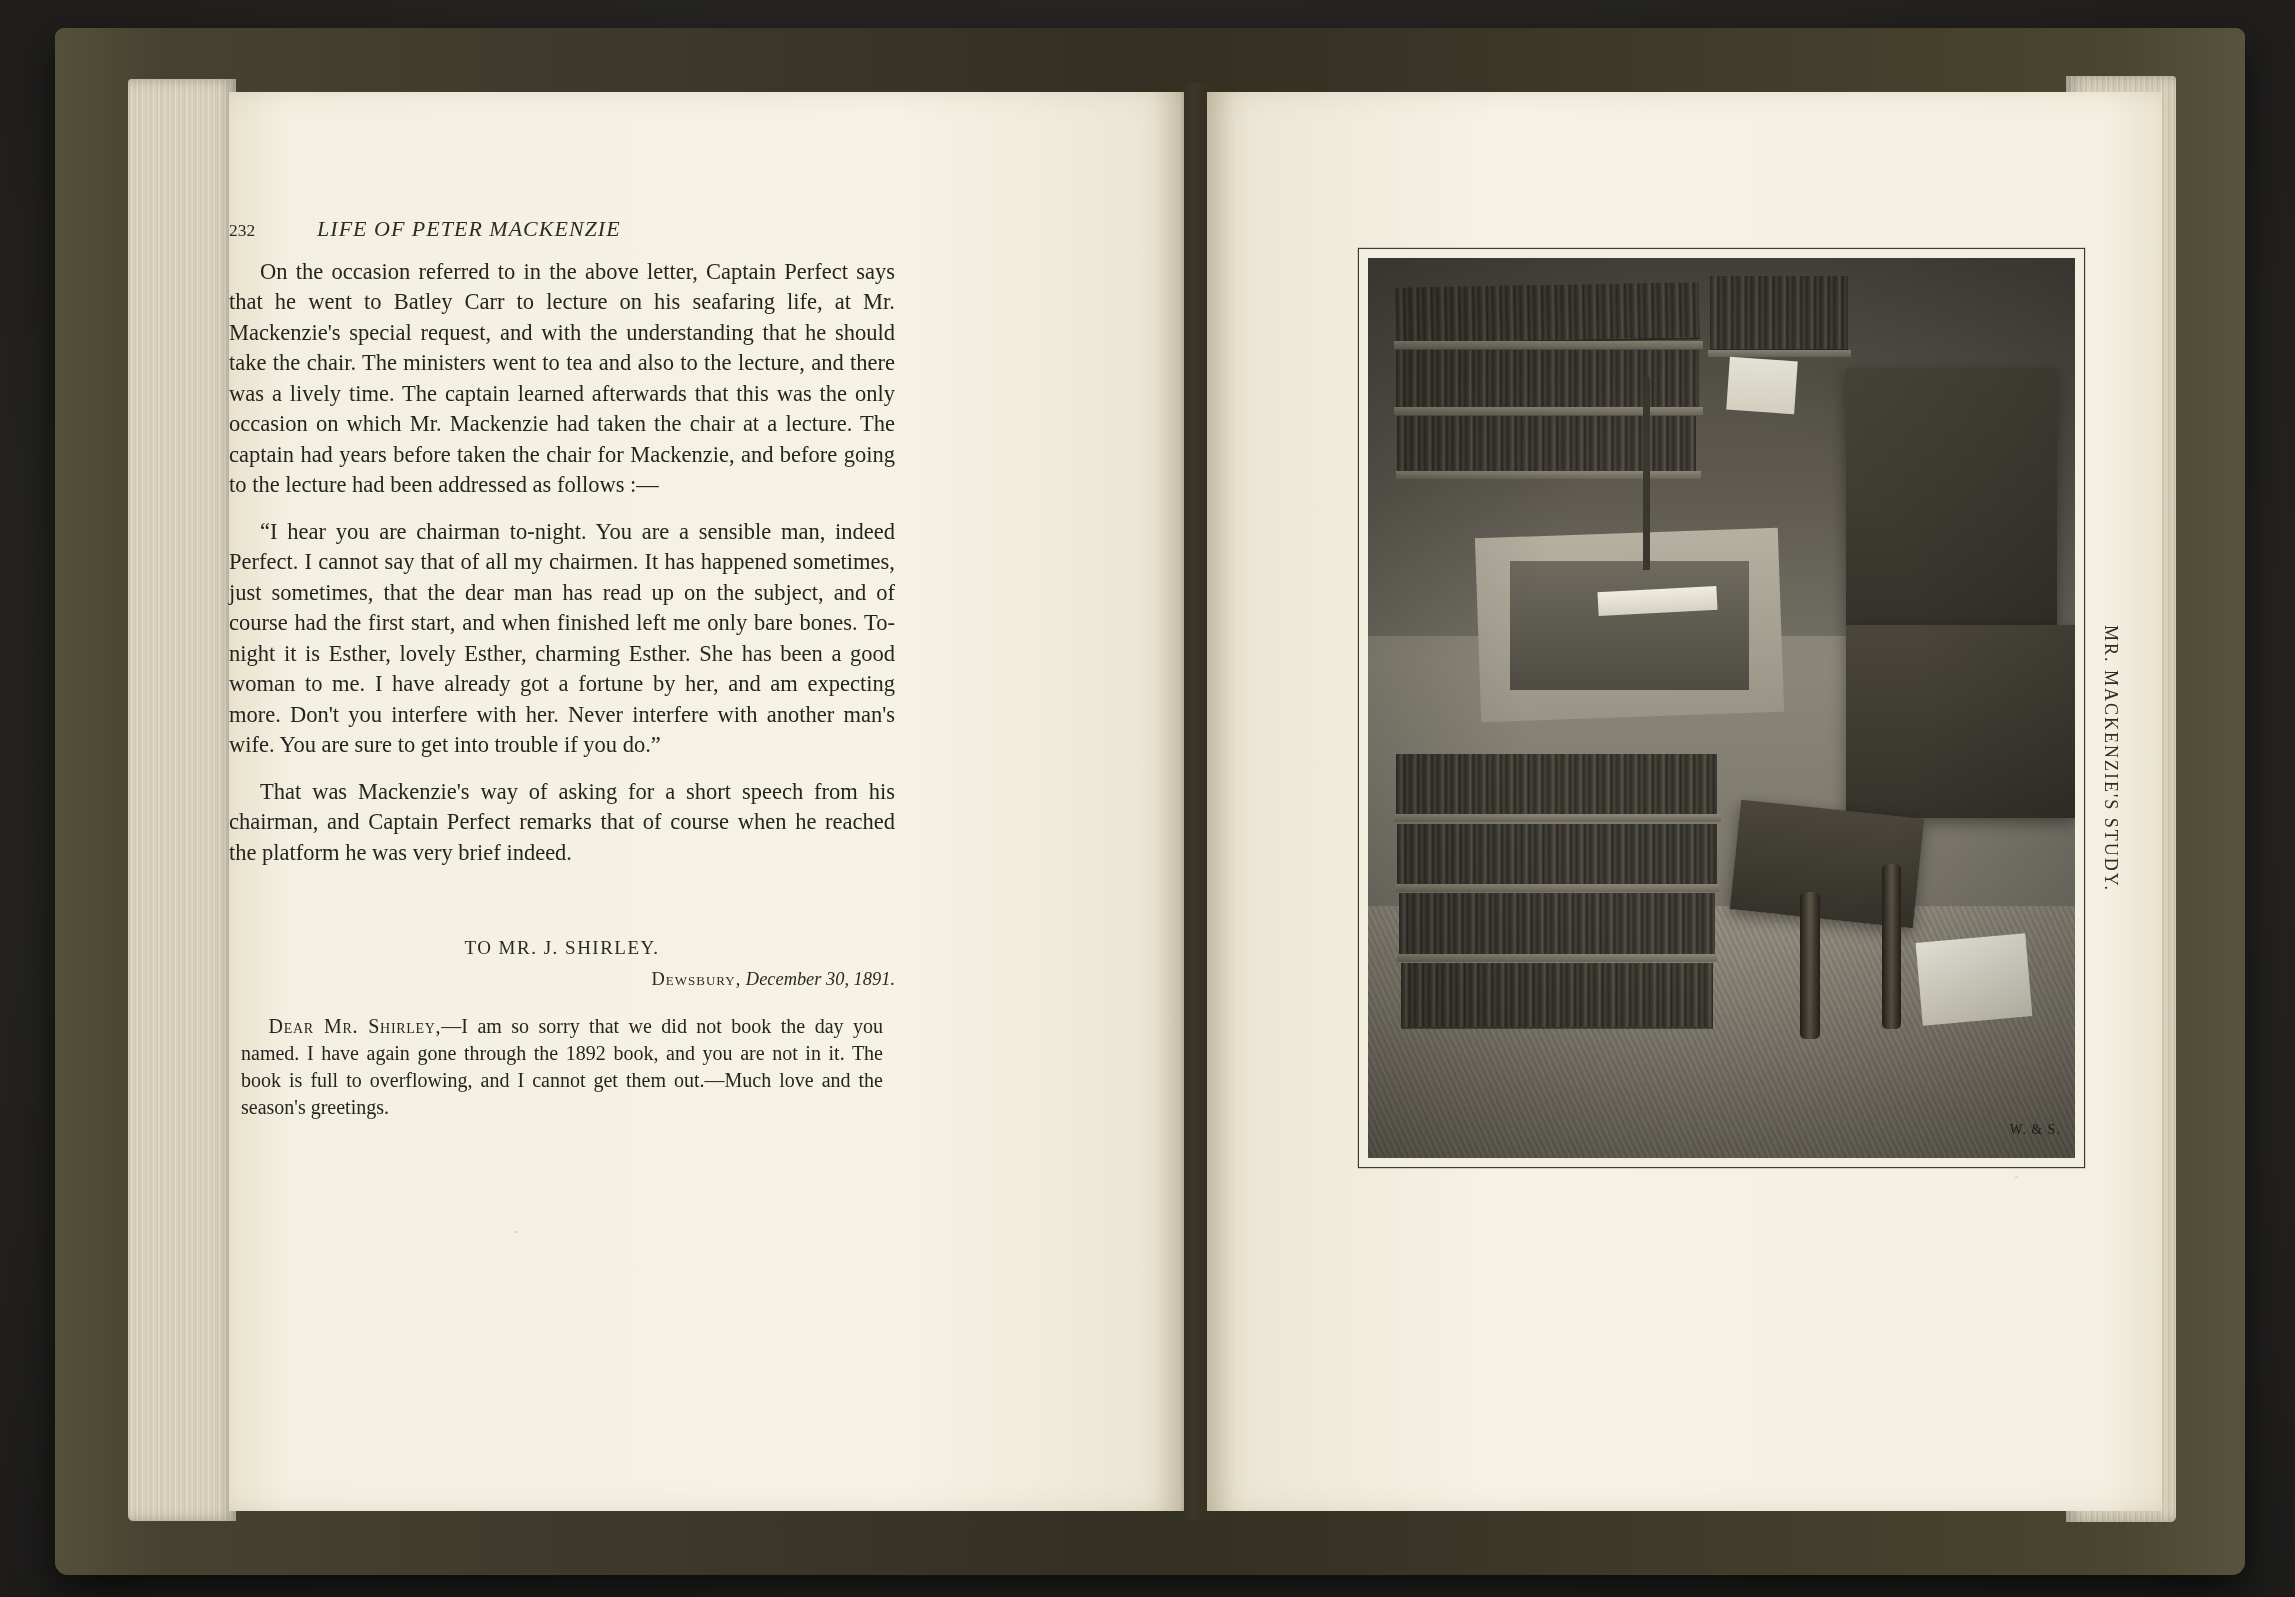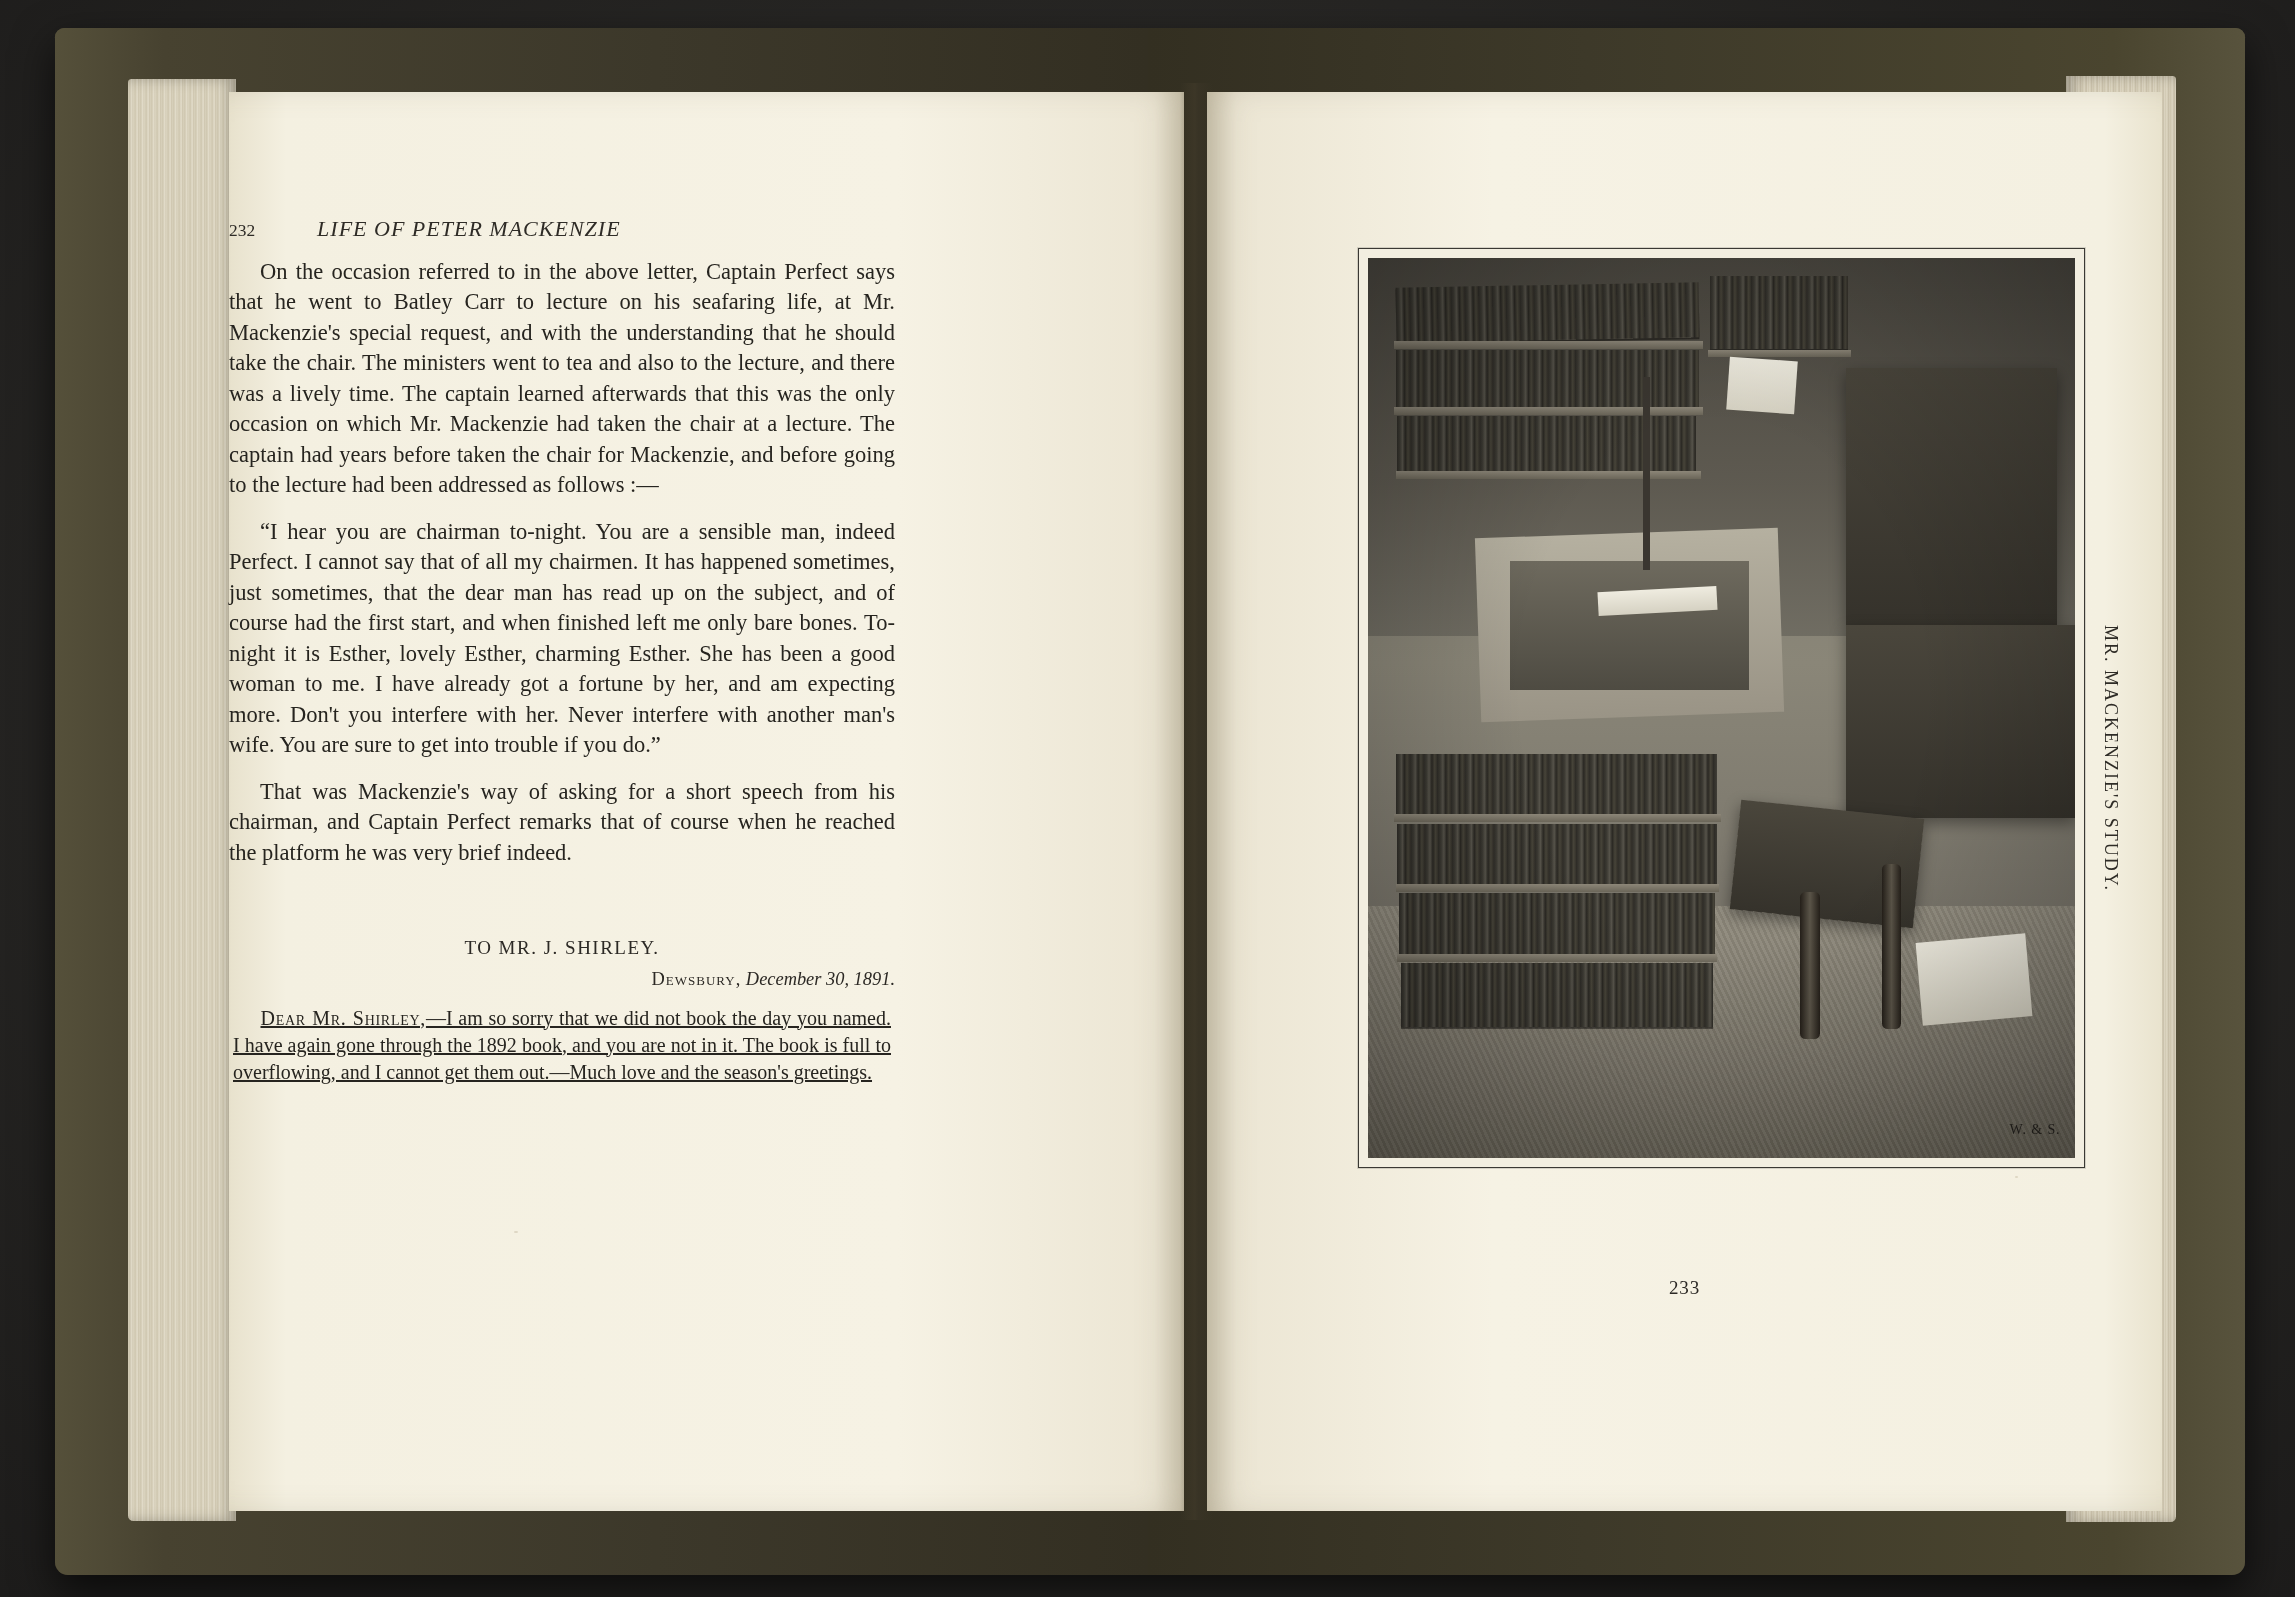--- a/index.html
+++ b/index.html
@@ -171,21 +171,21 @@
   .letter-body {
     position: absolute;
     left: 0;
     top: 909px;
     width: 666px;
     font-size: 20px;
     line-height: 27px;
     color: #26241f;
     text-align: justify;
   }
-  .letter-body p { margin: 4px; text-indent: 27.5px; text-decoration: underline; }
+  .letter-body p { margin: 12px; text-indent: 27.5px; }
   .sc { font-variant: small-caps; letter-spacing: 0.7px; }
 
   
   .plate-frame {
     position: absolute;
     left: 151px;
     top: 156px;
     width: 725px;
     height: 918px;
     background: #f2eee0;
@@ -367,19 +367,18 @@
         <div class="paper-stack" style="left:551px; top:680px; width:110px; height:83px; transform:rotate(-5deg);"></div>
         <div style="position:absolute; left:275px; top:119px; width:7.3px; height:193px; background:#3a3630;"></div>
 
         <div class="vignette"></div>
         <div class="plate-sig">W. &amp; S.</div>
       </div>
     </div>
 
     <div class="plate-caption">MR. MACKENZIE'S STUDY.</div>
 
-    <div class="folio-right">233</div>
 
     <div class="speck" style="left:808px; top:1084px; width:2.8px; height:2.8px;"></div>
   </div>
 
 </div>
 
 
 </body></html>

